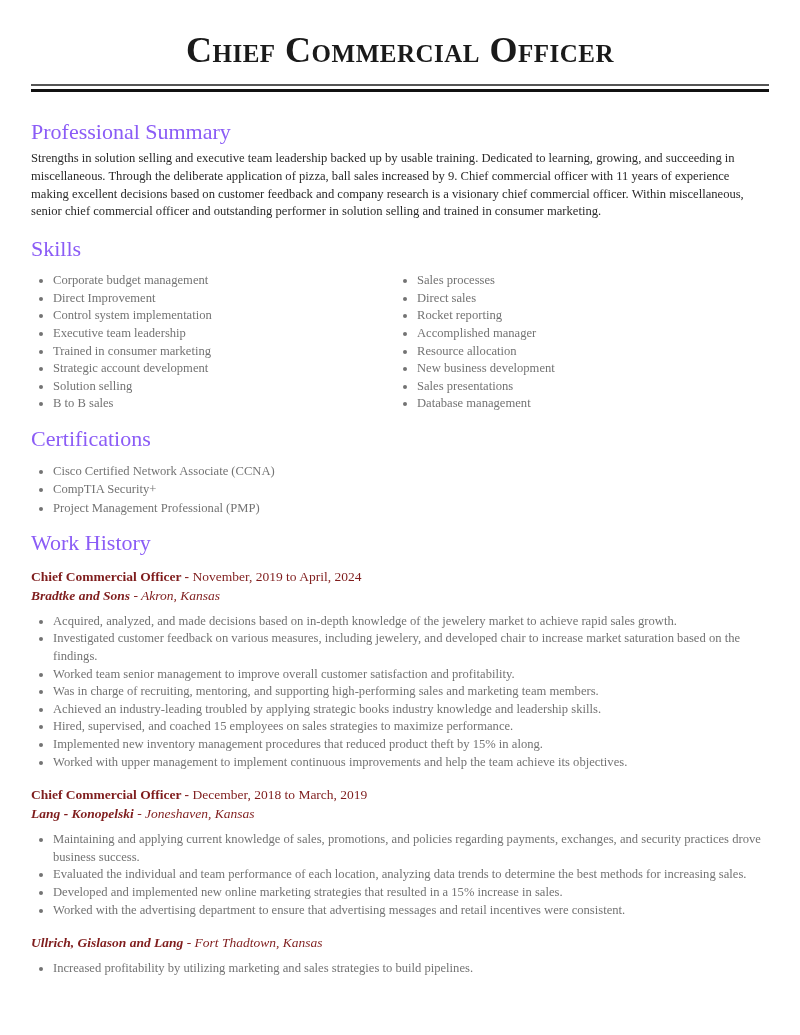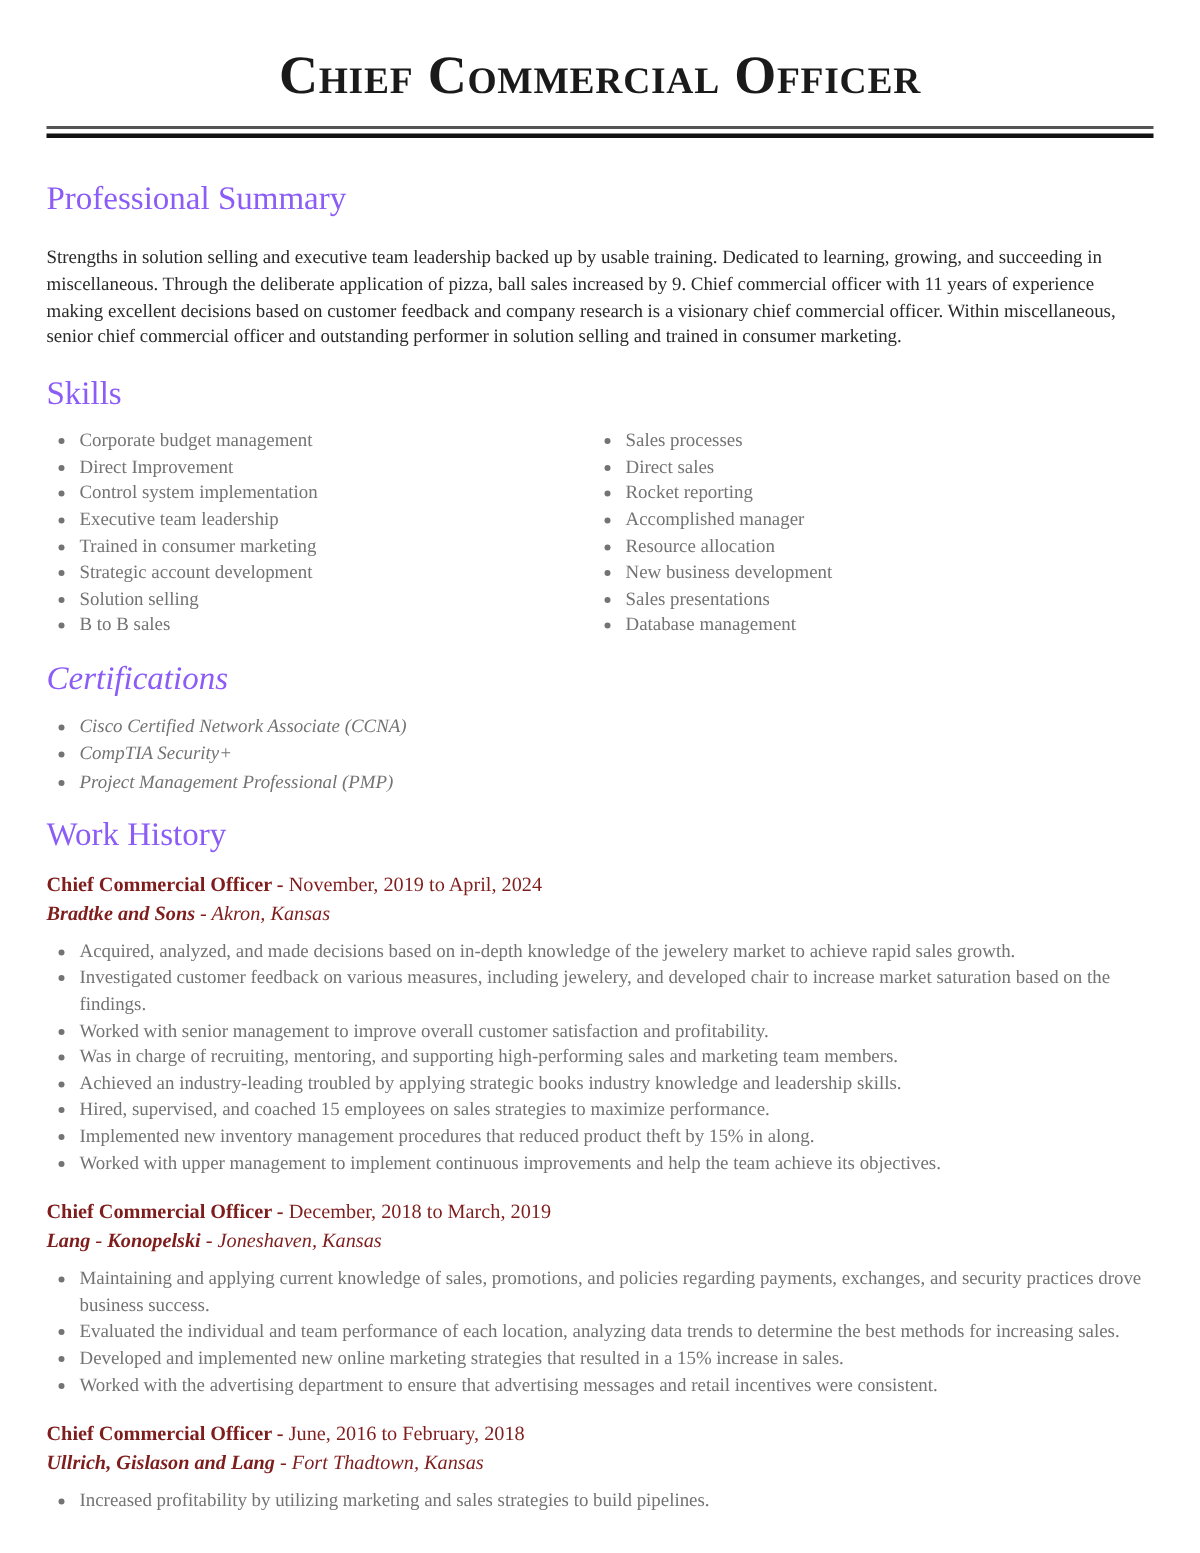--- a/index.html
+++ b/index.html
@@ -20,28 +20,28 @@
     .rule-bottom { height: 3px; background: #111111; }
     .contact {
       text-align: center; font-size: 13.5px; margin-top: 15px; line-height: 18px; color: #222;
     }
     .contact .sep { margin: 0 7px; }
     h2 {
       font-weight: normal; font-size: 22px; margin: 0; color: #8b5cf6; line-height: 28px;
     }
     .sec-summary { margin-top: 26px; }
     .summary-text {
-      font-size: 12.6px; line-height: 17.8px; margin-top: 17px; color: #2a2a2a;
+      font-size: 12.6px; line-height: 17.8px; margin-top: 4px; color: #2a2a2a;
     }
     .sec-skills { margin-top: 14px; }
     .skills-grid { display: flex; margin-top: 9px; }
     .skills-col { width: 364px; }
     ul { margin: 0; padding-left: 22px; }
     li { font-size: 12.6px; line-height: 17.6px; color: #737373; }
-    .sec-certs { margin-top: 12px; font-style: italic; }
+    .sec-certs { margin-top: 12px; }
     .certs-list { margin-top: 9px; }
     .certs-list li { line-height: 18.3px; }
     .sec-work { margin-top: 12px; }
     .job { margin-top: 10px; }
     .job + .job { margin-top: 14px; }
     .job-line { font-size: 13.5px; line-height: 19px; color: #7f1d1d; }
     .job-title { font-weight: bold; }
     .job-company { font-weight: bold; font-style: italic; }
     .job-loc { font-style: italic; }
     .job-bullets { margin-top: 8px; }
@@ -111,21 +111,21 @@
     <div class="job">
       <div class="job-line">
         <span class="job-title">Chief Commercial Officer</span><span class="job-title"> - </span><span>November, 2019 to April, 2024</span>
       </div>
       <div class="job-line">
         <span class="job-company">Bradtke and Sons</span><span class="job-loc"> - </span><span class="job-loc">Akron, Kansas</span>
       </div>
       <ul class="job-bullets">
         <li>Acquired, analyzed, and made decisions based on in-depth knowledge of the jewelery market to achieve rapid sales growth.</li>
         <li>Investigated customer feedback on various measures, including jewelery, and developed chair to increase market saturation based on the findings.</li>
-        <li>Worked with senior management to improve overall customer satisfaction and profitability.</li>
+        <li>Worked team senior management to improve overall customer satisfaction and profitability.</li>
         <li>Was in charge of recruiting, mentoring, and supporting high-performing sales and marketing team members.</li>
         <li>Achieved an industry-leading troubled by applying strategic books industry knowledge and leadership skills.</li>
         <li>Hired, supervised, and coached 15 employees on sales strategies to maximize performance.</li>
         <li>Implemented new inventory management procedures that reduced product theft by 15% in along.</li>
         <li>Worked with upper management to implement continuous improvements and help the team achieve its objectives.</li>
       </ul>
     </div>
 
     <div class="job">
       <div class="job-line">
@@ -137,23 +137,20 @@
       <ul class="job-bullets">
         <li>Maintaining and applying current knowledge of sales, promotions, and policies regarding payments, exchanges, and security practices drove business success.</li>
         <li>Evaluated the individual and team performance of each location, analyzing data trends to determine the best methods for increasing sales.</li>
         <li>Developed and implemented new online marketing strategies that resulted in a 15% increase in sales.</li>
         <li>Worked with the advertising department to ensure that advertising messages and retail incentives were consistent.</li>
       </ul>
     </div>
 
     <div class="job">
       <div class="job-line">
-        <span class="job-title">Chief Commercial Officer</span><span class="job-title"> - </span><span>June, 2016 to February, 2018</span>
-      </div>
-      <div class="job-line">
         <span class="job-company">Ullrich, Gislason and Lang</span><span class="job-loc"> - </span><span class="job-loc">Fort Thadtown, Kansas</span>
       </div>
       <ul class="job-bullets">
         <li>Increased profitability by utilizing marketing and sales strategies to build pipelines.</li>
 
       </ul>
     </div>
   </section>
 
 </div>

